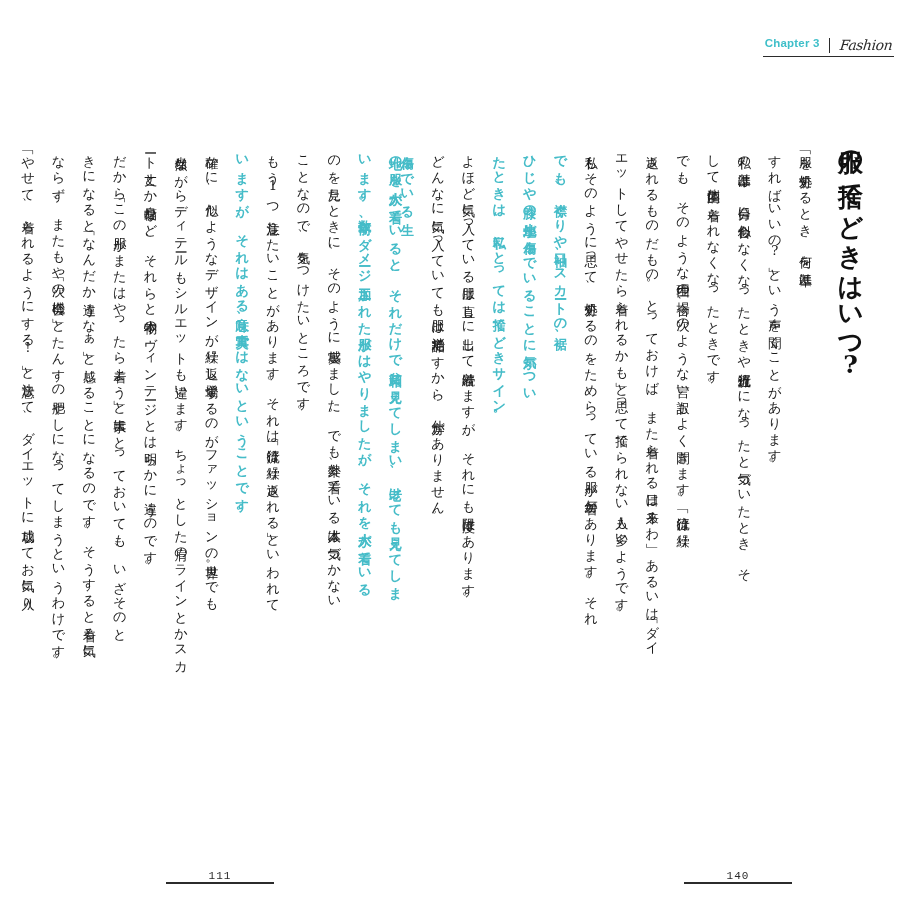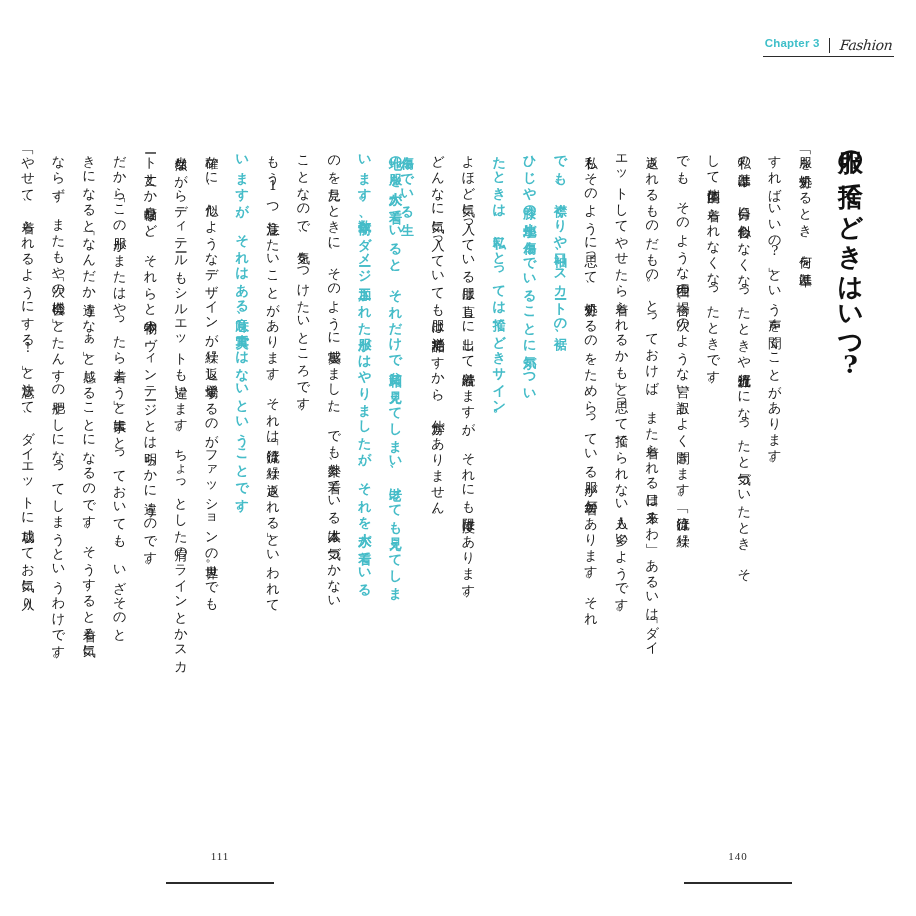--- a/index.html
+++ b/index.html
@@ -61,26 +61,26 @@
   .page-left  { left: 0;  width: 458px; }
 
   
   .folio {
     position: absolute;
     bottom: 32px;
     width: 120px;
     text-align: center;
   }
   .folio-num {
-    font-family: Liberation Serif, serif;
+    font-family: Liberation Mono, monospace;
     font-size: 11px;
     color: #2b2b2b;
     letter-spacing: 1px;
     display: block;
-    margin-bottom: 20px;
+    margin-bottom: 0;
   }
   .folio-rule {
     height: 1.6px;
     background: #2b2b2b;
     width: 108px;
     margin: 0 auto;
   }
   .folio-right { right: 118px; }
   .folio-left  { left: 160px; }
 

